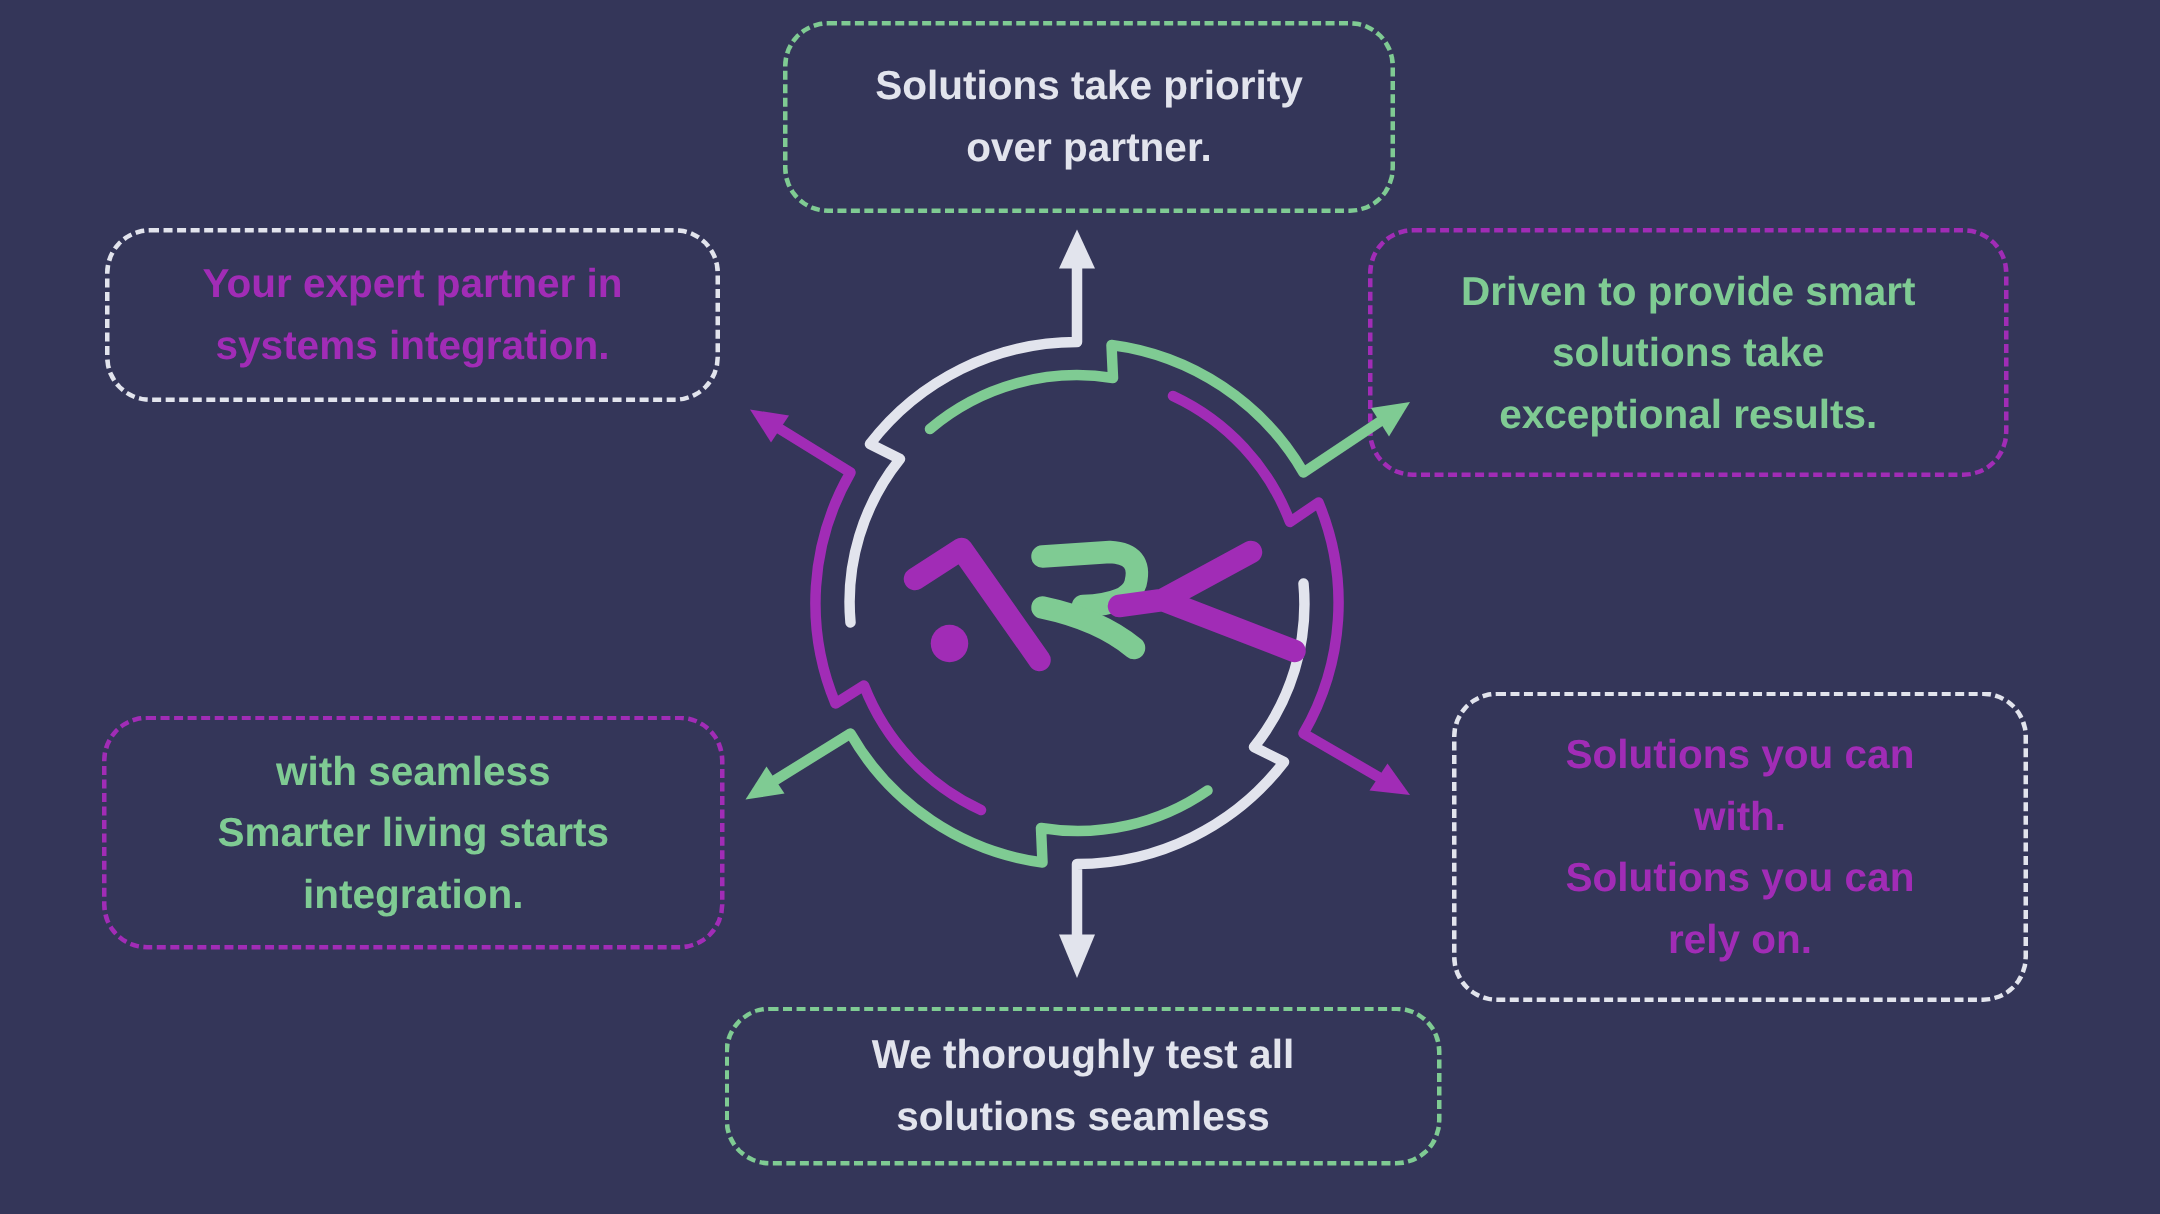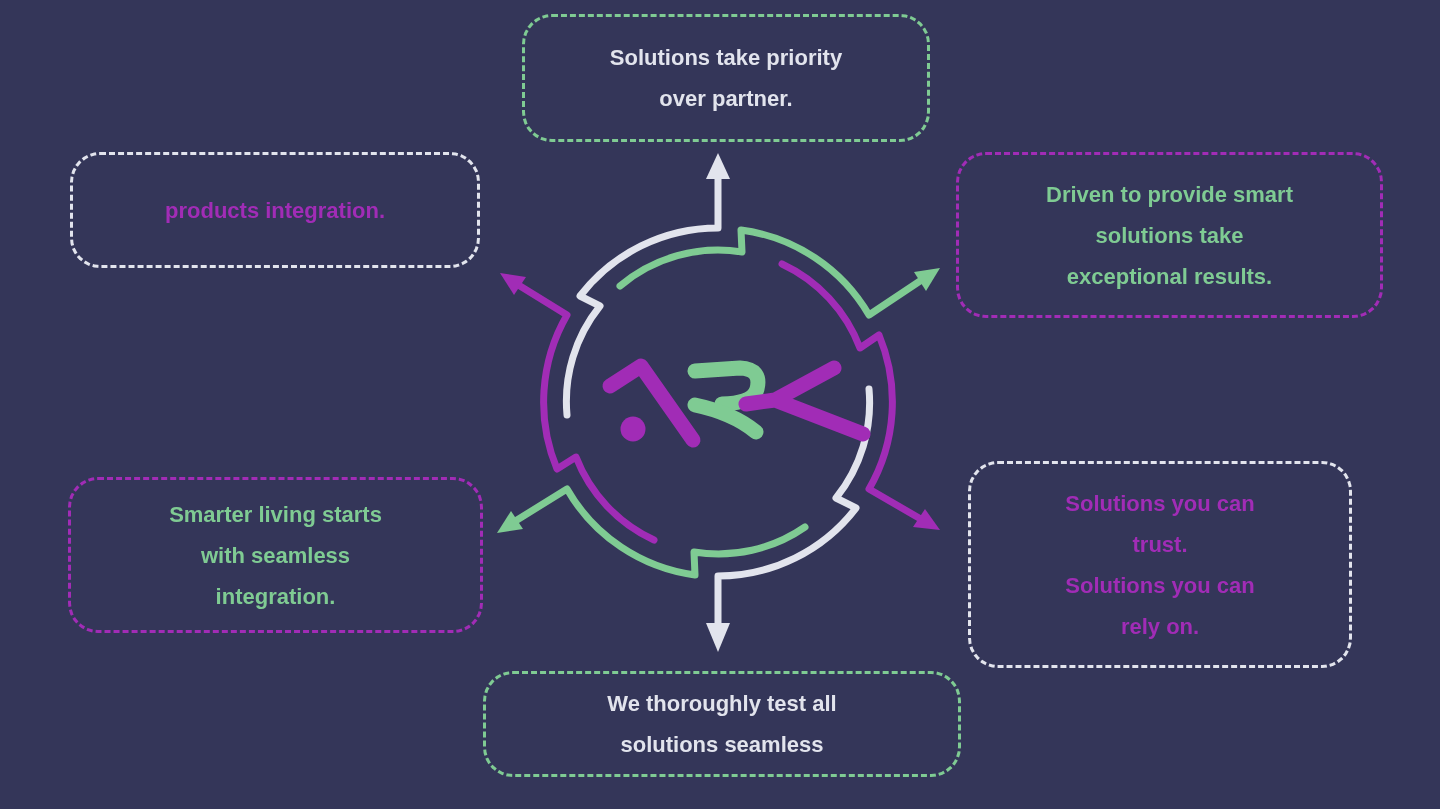--- a/index.html
+++ b/index.html
@@ -11,21 +11,21 @@
     background:var(--navy);
     font-family:"Liberation Sans", sans-serif;
   }
   .stage{position:absolute;inset:0;}
   .card{
     position:absolute;
     border:3px dashed;
     border-radius:30px;
     display:flex;flex-direction:column;justify-content:center;align-items:center;
     text-align:center;
-    font-weight:bold;font-size:22px;line-height:41px;
+    font-weight:bold;font-size:27px;line-height:41px;
     box-sizing:border-box;
     white-space:nowrap;
   }
   .b-green{border-color:var(--green);}
   .b-purple{border-color:var(--purple);}
   .b-white{border-color:var(--white);}
   .c-green{color:var(--green);}
   .c-purple{color:var(--purple);}
   .c-white{color:var(--white);}
   svg .ring{fill:none;stroke-width:7;stroke-linecap:round;stroke-linejoin:round;}
@@ -41,38 +41,39 @@
 <body>
 
 <div class="stage">
 
   <div class="card b-green c-white" style="left:522px;top:14px;width:408px;height:128px;">
     <div>Solutions take priority</div>
     <div>over partner.</div>
   </div>
 
   <div class="card b-white c-purple" style="left:70px;top:152px;width:410px;height:116px;">
-    <div>products integration.</div>
+    <div>Your expert partner in</div>
+    <div>systems integration.</div>
   </div>
 
-  <div class="card b-purple c-green" style="left:956px;top:152px;width:427px;height:166px;">
+  <div class="card b-purple c-green" style="left:912px;top:152px;width:427px;height:166px;">
     <div>Driven to provide smart</div>
     <div>solutions take</div>
     <div>exceptional results.</div>
   </div>
 
   <div class="card b-purple c-green" style="left:68px;top:477px;width:415px;height:156px;">
+    <div>with seamless</div>
     <div>Smarter living starts</div>
-    <div>with seamless</div>
     <div>integration.</div>
   </div>
 
   <div class="card b-white c-purple" style="left:968px;top:461px;width:384px;height:207px;">
     <div>Solutions you can</div>
-    <div>trust.</div>
+    <div>with.</div>
     <div>Solutions you can</div>
     <div>rely on.</div>
   </div>
 
   <div class="card b-green c-white" style="left:483px;top:671px;width:478px;height:106px;">
     <div>We thoroughly test all</div>
     <div>solutions seamless</div>
   </div>
 
   <svg width="580" height="580" viewBox="0 0 580 580" style="position:absolute;left:430px;top:120px;">

